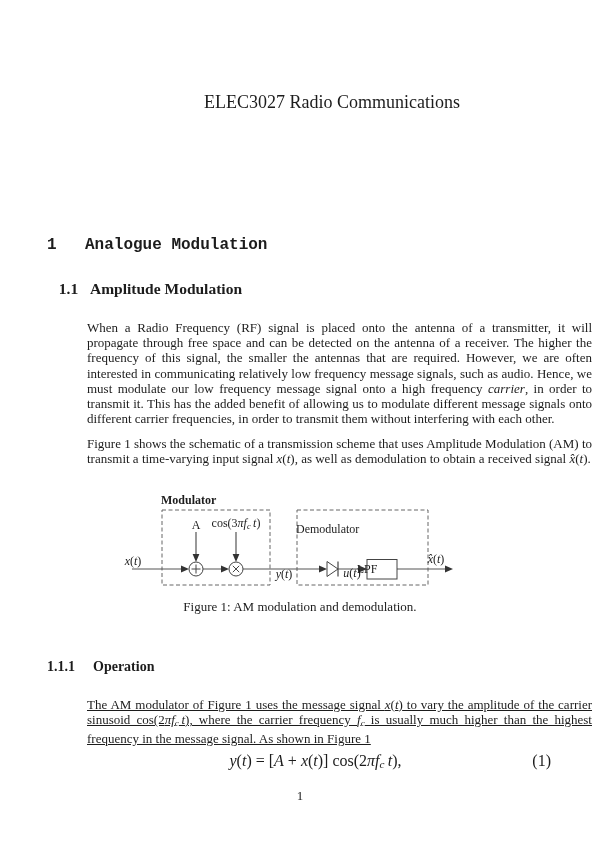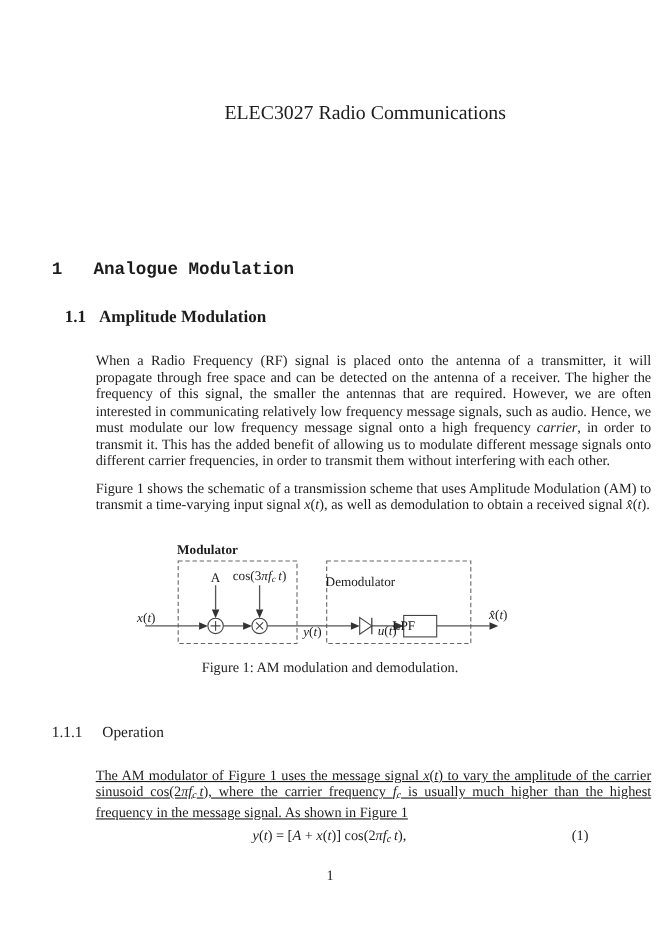--- a/index.html
+++ b/index.html
@@ -12,40 +12,40 @@
   }
   .abs { position:absolute; }
   .center { text-align:center; }
 
   .title-block { top:90px; left:0; width:600px; font-size:18px; line-height:24px; text-align:center;margin-left:32px; }
 
   .h1 { top:236px; left:47px; font-size:16px; font-weight:bold;font-family:Liberation Mono, monospace; }
   .h1 .sec-num { display:inline-block; width:38px; }
   .h2 { top:280px; left:47px; font-size:15.5px; font-weight:bold; }
   .h2 .sec-num { display:inline-block; width:43px;text-align:center; }
-  .h3 { top:659px; left:47px; font-size:14px; font-weight:normal; }
+  .h3 { top:659px; left:47px; font-size:14px; font-weight:bold; }
   .h3 .sec-num { display:inline-block; width:46px; }
 
   .para { left:47px; width:505px; font-size:13px; line-height:15.2px; text-align:justify;margin-left:40px; }
   .p1 { top:320px; }
   .p2 { top:436px; }
   .p3 { top:697px;text-decoration:underline; }
 
   .sg-n { font-style:normal; }
   .sg-i, .sg-m { font-style:italic; }
   .sg-ms { font-style:italic; font-size:70%; vertical-align:-0.2em; }
 
   .figure-area { left:108px; top:492px; width:360px; height:100px; }
   .figure-area svg { position:absolute; left:0; top:0; }
   .fig-label { position:absolute; font-size:12px; line-height:13px; white-space:nowrap; }
   .fig-label.center { text-align:center; }
 
   .caption { top:599px; left:0; width:600px; text-align:center; font-size:13px;font-family:Liberation Serif, serif; }
 
-  .eq-row { top:752px; left:47px; width:505px; font-size:13px; text-align:center; }
+  .eq-row { top:752px; left:63px; width:505px; font-size:16px; text-align:center; }
   .eq-number { position:absolute; right:17px; top:0; }
 
   .page-number { top:788px; left:0; width:600px; text-align:center; font-size:13px; }
 </style>
 </head>
 <body>
 
 <div class="abs title-block">
   <div>ELEC3027 Radio Communications</div>
 </div>
@@ -93,21 +93,21 @@
     <rect x="259" y="67.5" width="30" height="19.5" fill="#fff" stroke="#444" stroke-width="1"></rect>
   </svg>
   <div class="fig-label" style="left:53px; top:2px;font-weight:bold;">Modulator</div>
   <div class="fig-label" style="left:188px; top:2px;margin-top:29px;">Demodulator</div>
   <div class="fig-label center" style="left:10px; top:63px; width:30px;"><span class="sg-m">x</span><span class="sg-n">(</span><span class="sg-m">t</span><span class="sg-n">)</span></div>
   <div class="fig-label center" style="left:80px; top:27px; width:16px;">A</div>
   <div class="fig-label center" style="left:97px; top:25px; width:62px;"><span class="sg-n">cos(3</span><span class="sg-m">πf</span><span class="sg-ms">c</span><span class="sg-m"> t</span><span class="sg-n">)</span></div>
   <div class="fig-label center" style="left:163px; top:76px; width:26px;"><span class="sg-m">y</span><span class="sg-n">(</span><span class="sg-m">t</span><span class="sg-n">)</span></div>
   <div class="fig-label center" style="left:231px; top:75px; width:26px;"><span class="sg-m">u</span><span class="sg-n">(</span><span class="sg-m">t</span><span class="sg-n">)</span></div>
   <div class="fig-label center" style="left:244px; top:71px; width:30px;">LPF</div>
-  <div class="fig-label center" style="left:329px; top:61px; width:32px;"><span class="sg-m">x̂</span><span class="sg-n">(</span><span class="sg-m">t</span><span class="sg-n">)</span></div>
+  <div class="fig-label center" style="left:312px; top:61px; width:32px;"><span class="sg-m">x̂</span><span class="sg-n">(</span><span class="sg-m">t</span><span class="sg-n">)</span></div>
 </div>
 
 <div class="abs caption">Figure 1: AM modulation and demodulation.</div>
 
 <div class="abs h3">
   <span class="sec-num">1.1.1</span><span>Operation</span>
 </div>
 
 <div class="abs para p3"><span class="sg-n">The AM modulator of Figure 1 uses the message signal </span><span class="sg-m">x</span><span class="sg-n">(</span><span class="sg-m">t</span><span class="sg-n">)</span><span class="sg-n"> to vary the amplitude of the carrier sinusoid cos(2</span><span class="sg-m">πf</span><span class="sg-ms">c</span><span class="sg-m"> t</span><span class="sg-n">), where the carrier frequency </span><span class="sg-m">f</span><span class="sg-ms">c</span><span class="sg-n"> is usually much higher than the highest frequency in the message signal. As shown in Figure 1</span></div>
 

